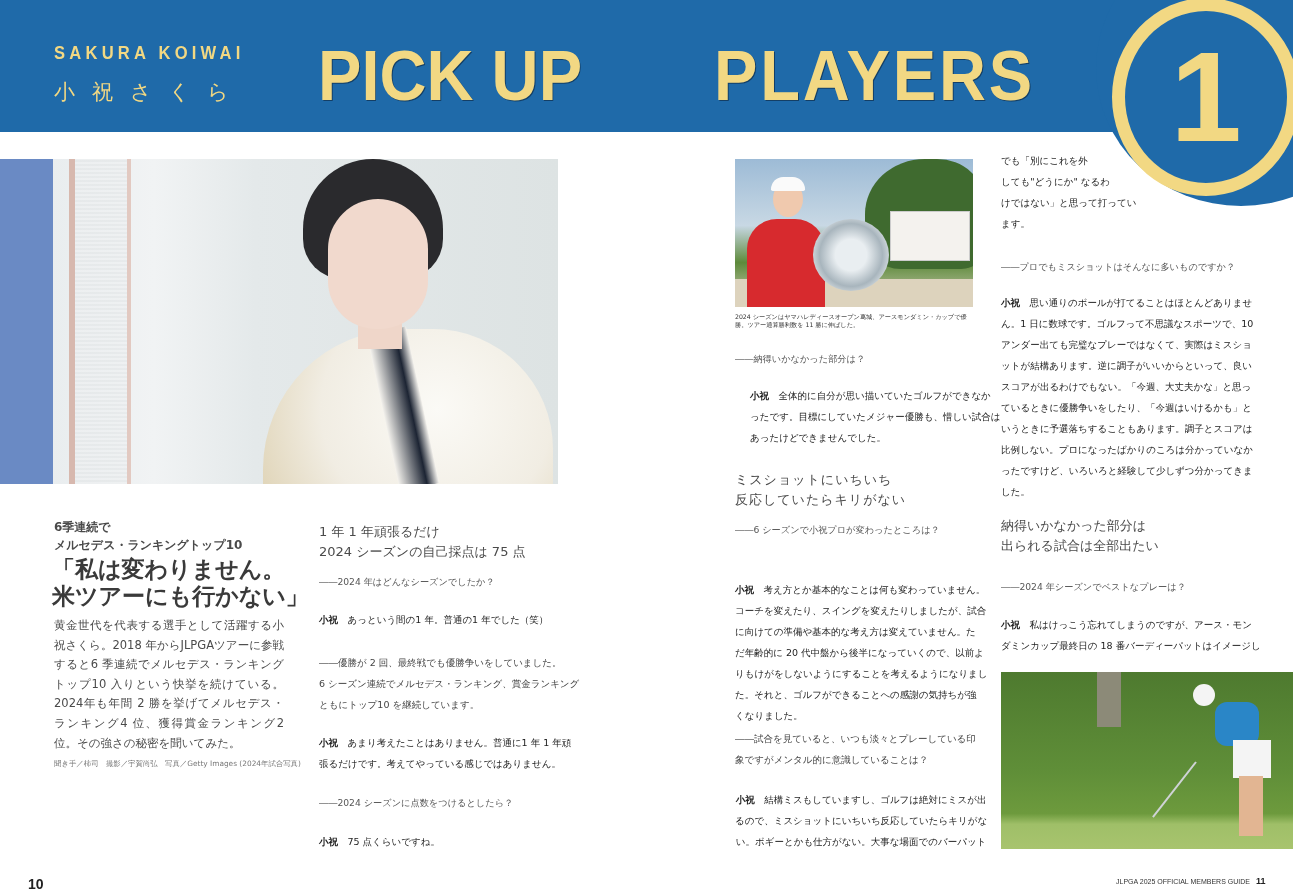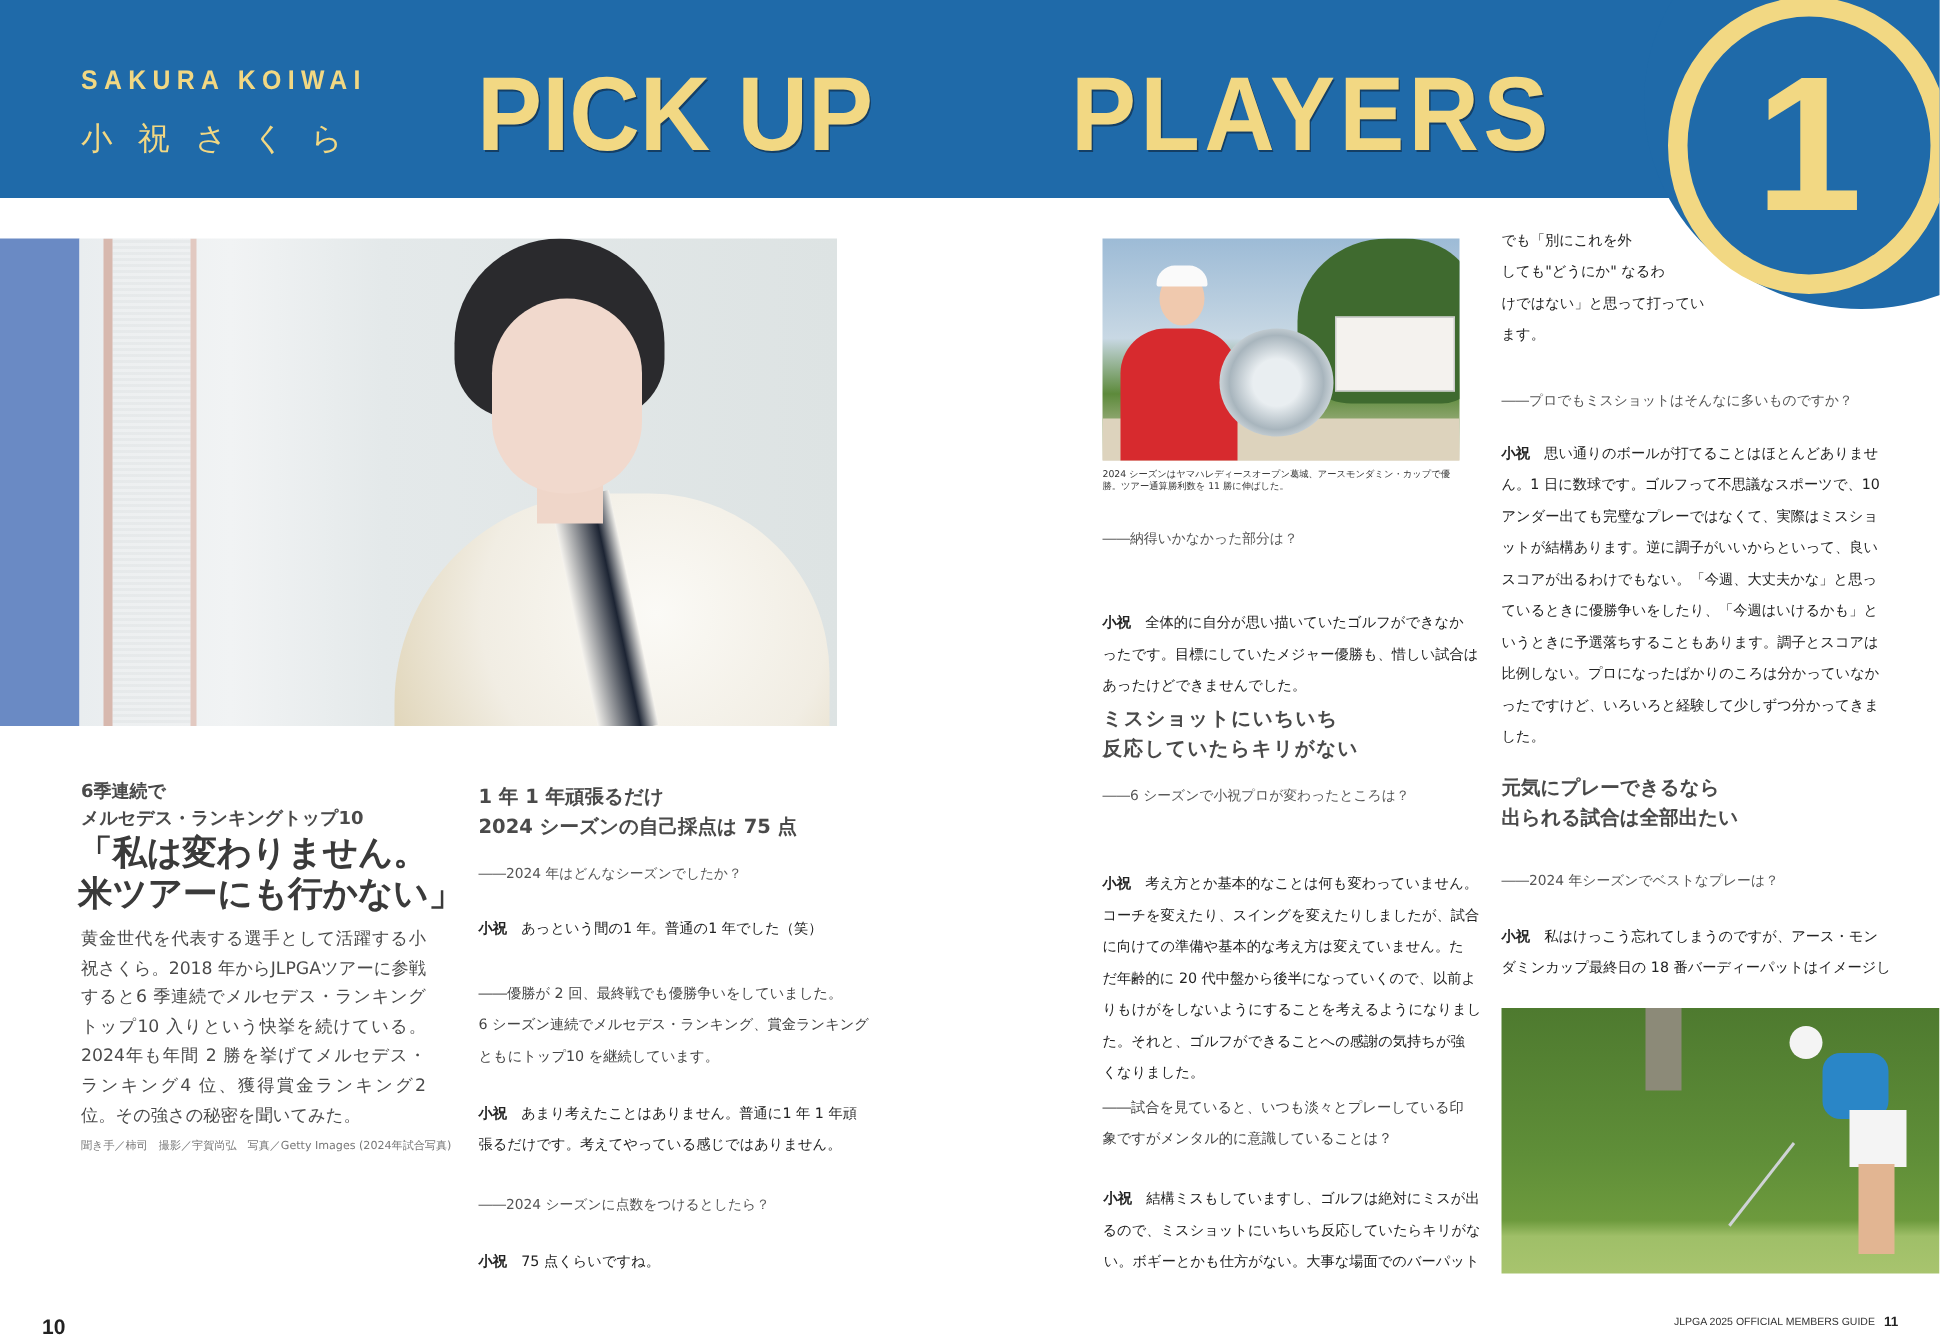--- a/index.html
+++ b/index.html
@@ -27,21 +27,21 @@
   .hero .robe { position: absolute; left: 210px; top: 170px; width: 290px; height: 200px; border-radius: 140px 120px 0 0; background: radial-gradient(circle at 60% 40%, #fbfaf6 0%, #f1ede3 55%, #dccfae 100%); }
   .hero .collar { position: absolute; left: 330px; top: 170px; width: 40px; height: 160px; background: linear-gradient(90deg, #f5f3ee, #1c2433 70%, #f5f3ee); transform: rotate(-12deg); }
   .hero .hair { position: absolute; left: 250px; top: 0px; width: 140px; height: 120px; border-radius: 70px 70px 40px 40px; background: #2a2a2d; }
   .hero .face { position: absolute; left: 275px; top: 40px; width: 100px; height: 130px; border-radius: 50px 50px 48px 48px; background: #f1d9cd; }
   .hero .neck { position: absolute; left: 305px; top: 150px; width: 44px; height: 40px; background: #efd6c9; }
   .lead-kicker { position: absolute; left: 54px; top: 518px; font-weight: bold; font-size: 12px; line-height: 18px; color: #4a4a4a; }
   .lead-title { position: absolute; left: 52px; top: 556px; font-size: 23px; line-height: 27px; color: #3a3a3a; font-weight: bold; }
   .lead-body { position: absolute; left: 54px; top: 616px; width: 230px; font-weight: normal; font-size: 11.5px; line-height: 19.6px; color: #4a4a4a; text-align: justify; }
   .credit { position: absolute; left: 54px; top: 759px; font-size: 7.4px; color: #777; white-space: nowrap; }
 
-  .sub-head { position: absolute; font-weight: bold; font-size: 13px; line-height: 20px; color: #4a4a4a; }
+  .sub-head { position: absolute; font-weight: normal; font-size: 13px; line-height: 20px; color: #4a4a4a; }
   .q { position: absolute; font-size: 9.2px; color: #555; white-space: nowrap; }
   .a { position: absolute; font-size: 9.5px; line-height: 21px; color: #222; }
   .a b { font-weight: bold; }
 
   
   .photo1 { position: absolute; left: 735px; top: 159px; width: 238px; height: 148px; overflow: hidden;
             background: linear-gradient(180deg, #9dbbd6 0%, #c8d8e4 45%, #5d8a3b 70%, #d9d2c0 100%); }
   .photo1 .tree { position: absolute; left: 130px; top: 0; width: 120px; height: 110px; border-radius: 50% 40% 20% 30%; background: #3f6a2f; }
   .photo1 .board { position: absolute; left: 155px; top: 52px; width: 80px; height: 50px; background: #f4f2ee; border: 1px solid #ccc; }
   .photo1 .sand { position: absolute; left: 0; top: 120px; width: 100%; height: 30px; background: #ddd3bd; }
@@ -127,21 +127,21 @@
   <div class="board"></div>
   <div class="sand"></div>
   <div class="jacket"></div>
   <div class="head"></div>
   <div class="cap"></div>
   <div class="plate"></div>
 </div>
 <div class="caption">2024 シーズンはヤマハレディースオープン葛城、アースモンダミン・カップで優勝。ツアー通算勝利数を 11 勝に伸ばした。</div>
 
 <div class="q" style="left:735px; top:353px;">――納得いかなかった部分は？</div>
-<div class="a" style="left:735px; top:385px; white-space:nowrap;margin-top:20px;">
+<div class="a" style="left:750px; top:385px; white-space:nowrap;">
   <div><b>小祝</b>　<span>全体的に自分が思い描いていたゴルフができなか</span></div>
   <div>ったです。目標にしていたメジャー優勝も、惜しい試合は</div>
   <div>あったけどできませんでした。</div>
 </div>
 <div class="sub-head" style="left:735px; top:470px; letter-spacing:1px;">
   <div>ミスショットにいちいち</div>
   <div>反応していたらキリがない</div>
 </div>
 <div class="q" style="left:735px; top:524px;">――6 シーズンで小祝プロが変わったところは？</div>
 <div class="a" style="left:735px; top:567px; white-space:nowrap;margin-top:12px;">
@@ -176,21 +176,21 @@
   <div>アンダー出ても完璧なプレーではなくて、実際はミスショ</div>
   <div>ットが結構あります。逆に調子がいいからといって、良い</div>
   <div>スコアが出るわけでもない。「今週、大丈夫かな」と思っ</div>
   <div>ているときに優勝争いをしたり、「今週はいけるかも」と</div>
   <div>いうときに予選落ちすることもあります。調子とスコアは</div>
   <div>比例しない。プロになったばかりのころは分かっていなか</div>
   <div>ったですけど、いろいろと経験して少しずつ分かってきま</div>
   <div>した。</div>
 </div>
 <div class="sub-head" style="left:1001px; top:516px;">
-  <div>元気にプレーできるなら</div>
+  <div>納得いかなかった部分は</div>
   <div>出られる試合は全部出たい</div>
 </div>
 <div class="q" style="left:1001px; top:581px;">――2024 年シーズンでベストなプレーは？</div>
 <div class="a" style="left:1001px; top:614px; white-space:nowrap;">
   <div><b>小祝</b>　<span>私はけっこう忘れてしまうのですが、アース・モン</span></div>
   <div>ダミンカップ最終日の 18 番バーディーパットはイメージし</div>
 </div>
 
 <div class="photo2">
   <div class="trunk"></div>

